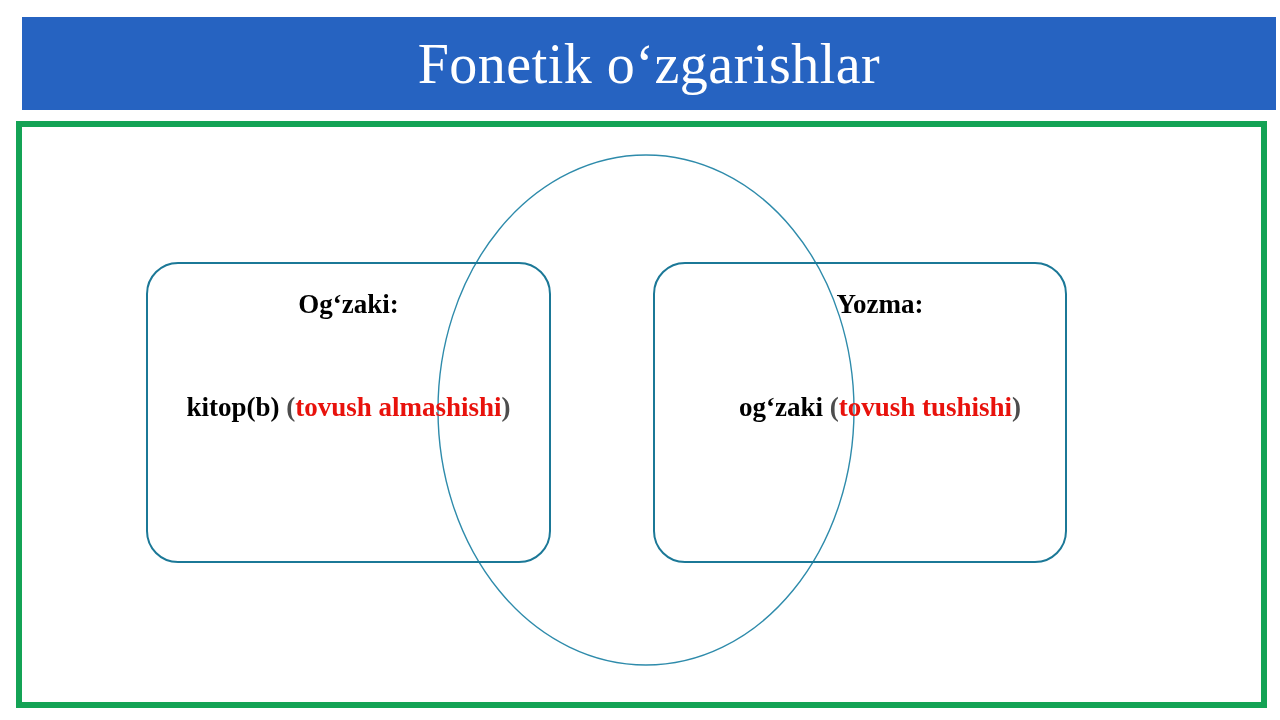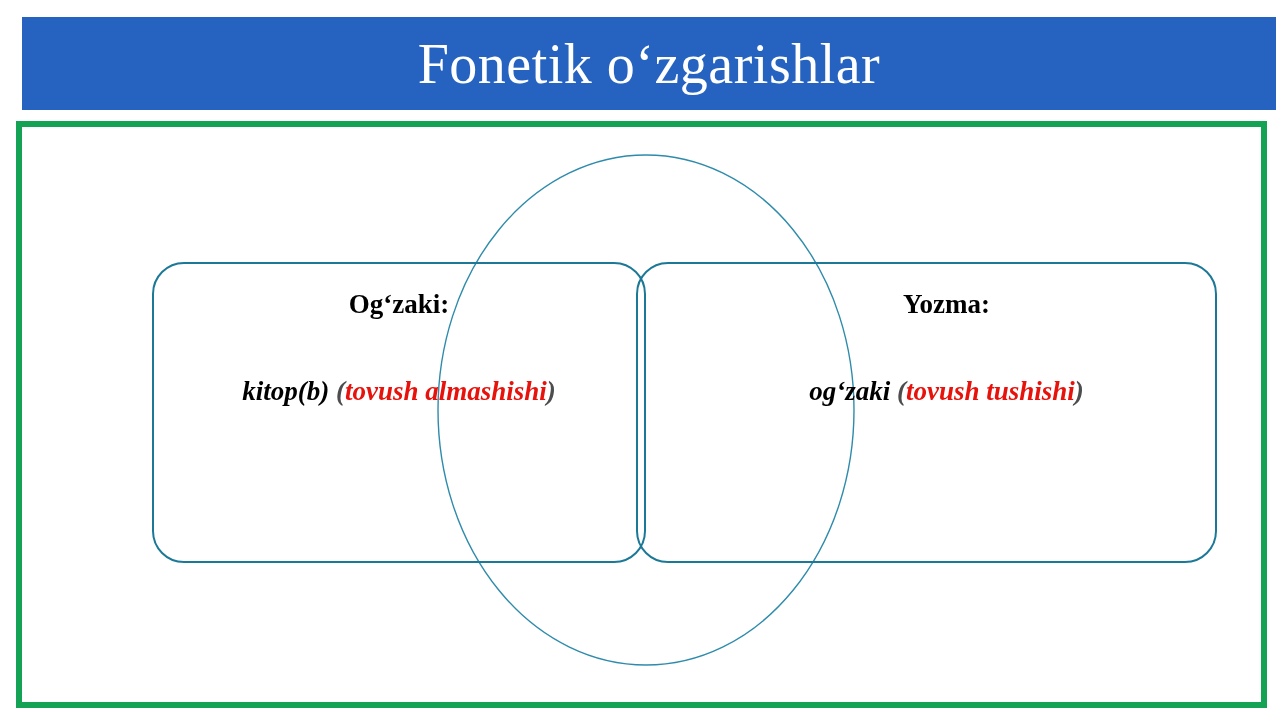--- a/index.html
+++ b/index.html
@@ -64,48 +64,47 @@
     position: absolute;
     box-sizing: border-box;
     border: 2.6px solid #1b7897;
     border-radius: 32px;
     background: transparent;
     display: flex;
     flex-direction: column;
     align-items: center;
   }
   #box-oral {
-    left: 152px;
+    left: 146px;
     top: 262px;
-    width: 494px;
+    width: 405px;
     height: 301px;
   }
   #box-written {
-    left: 636px;
+    left: 653px;
     top: 262px;
-    width: 581px;
+    width: 414px;
     height: 301px;
     padding-left: 40px;
   }
 
   .box-heading {
     margin-top: 26px;
     font-size: 27px;
     font-weight: bold;
     color: #000000;
     line-height: 1.1;
     white-space: nowrap;
   }
   .box-lines {
-    margin-top: 52px;
+    margin-top: 68px;
     display: flex;
     flex-direction: column;
     align-items: center;
     gap: 2px;
-    font-style: italic;
   }
   .box-line {
     font-size: 27px;
     font-weight: bold;
     color: #000000;
     line-height: 1.42;
     white-space: nowrap;
   }
   .term {
     color: #000000;

